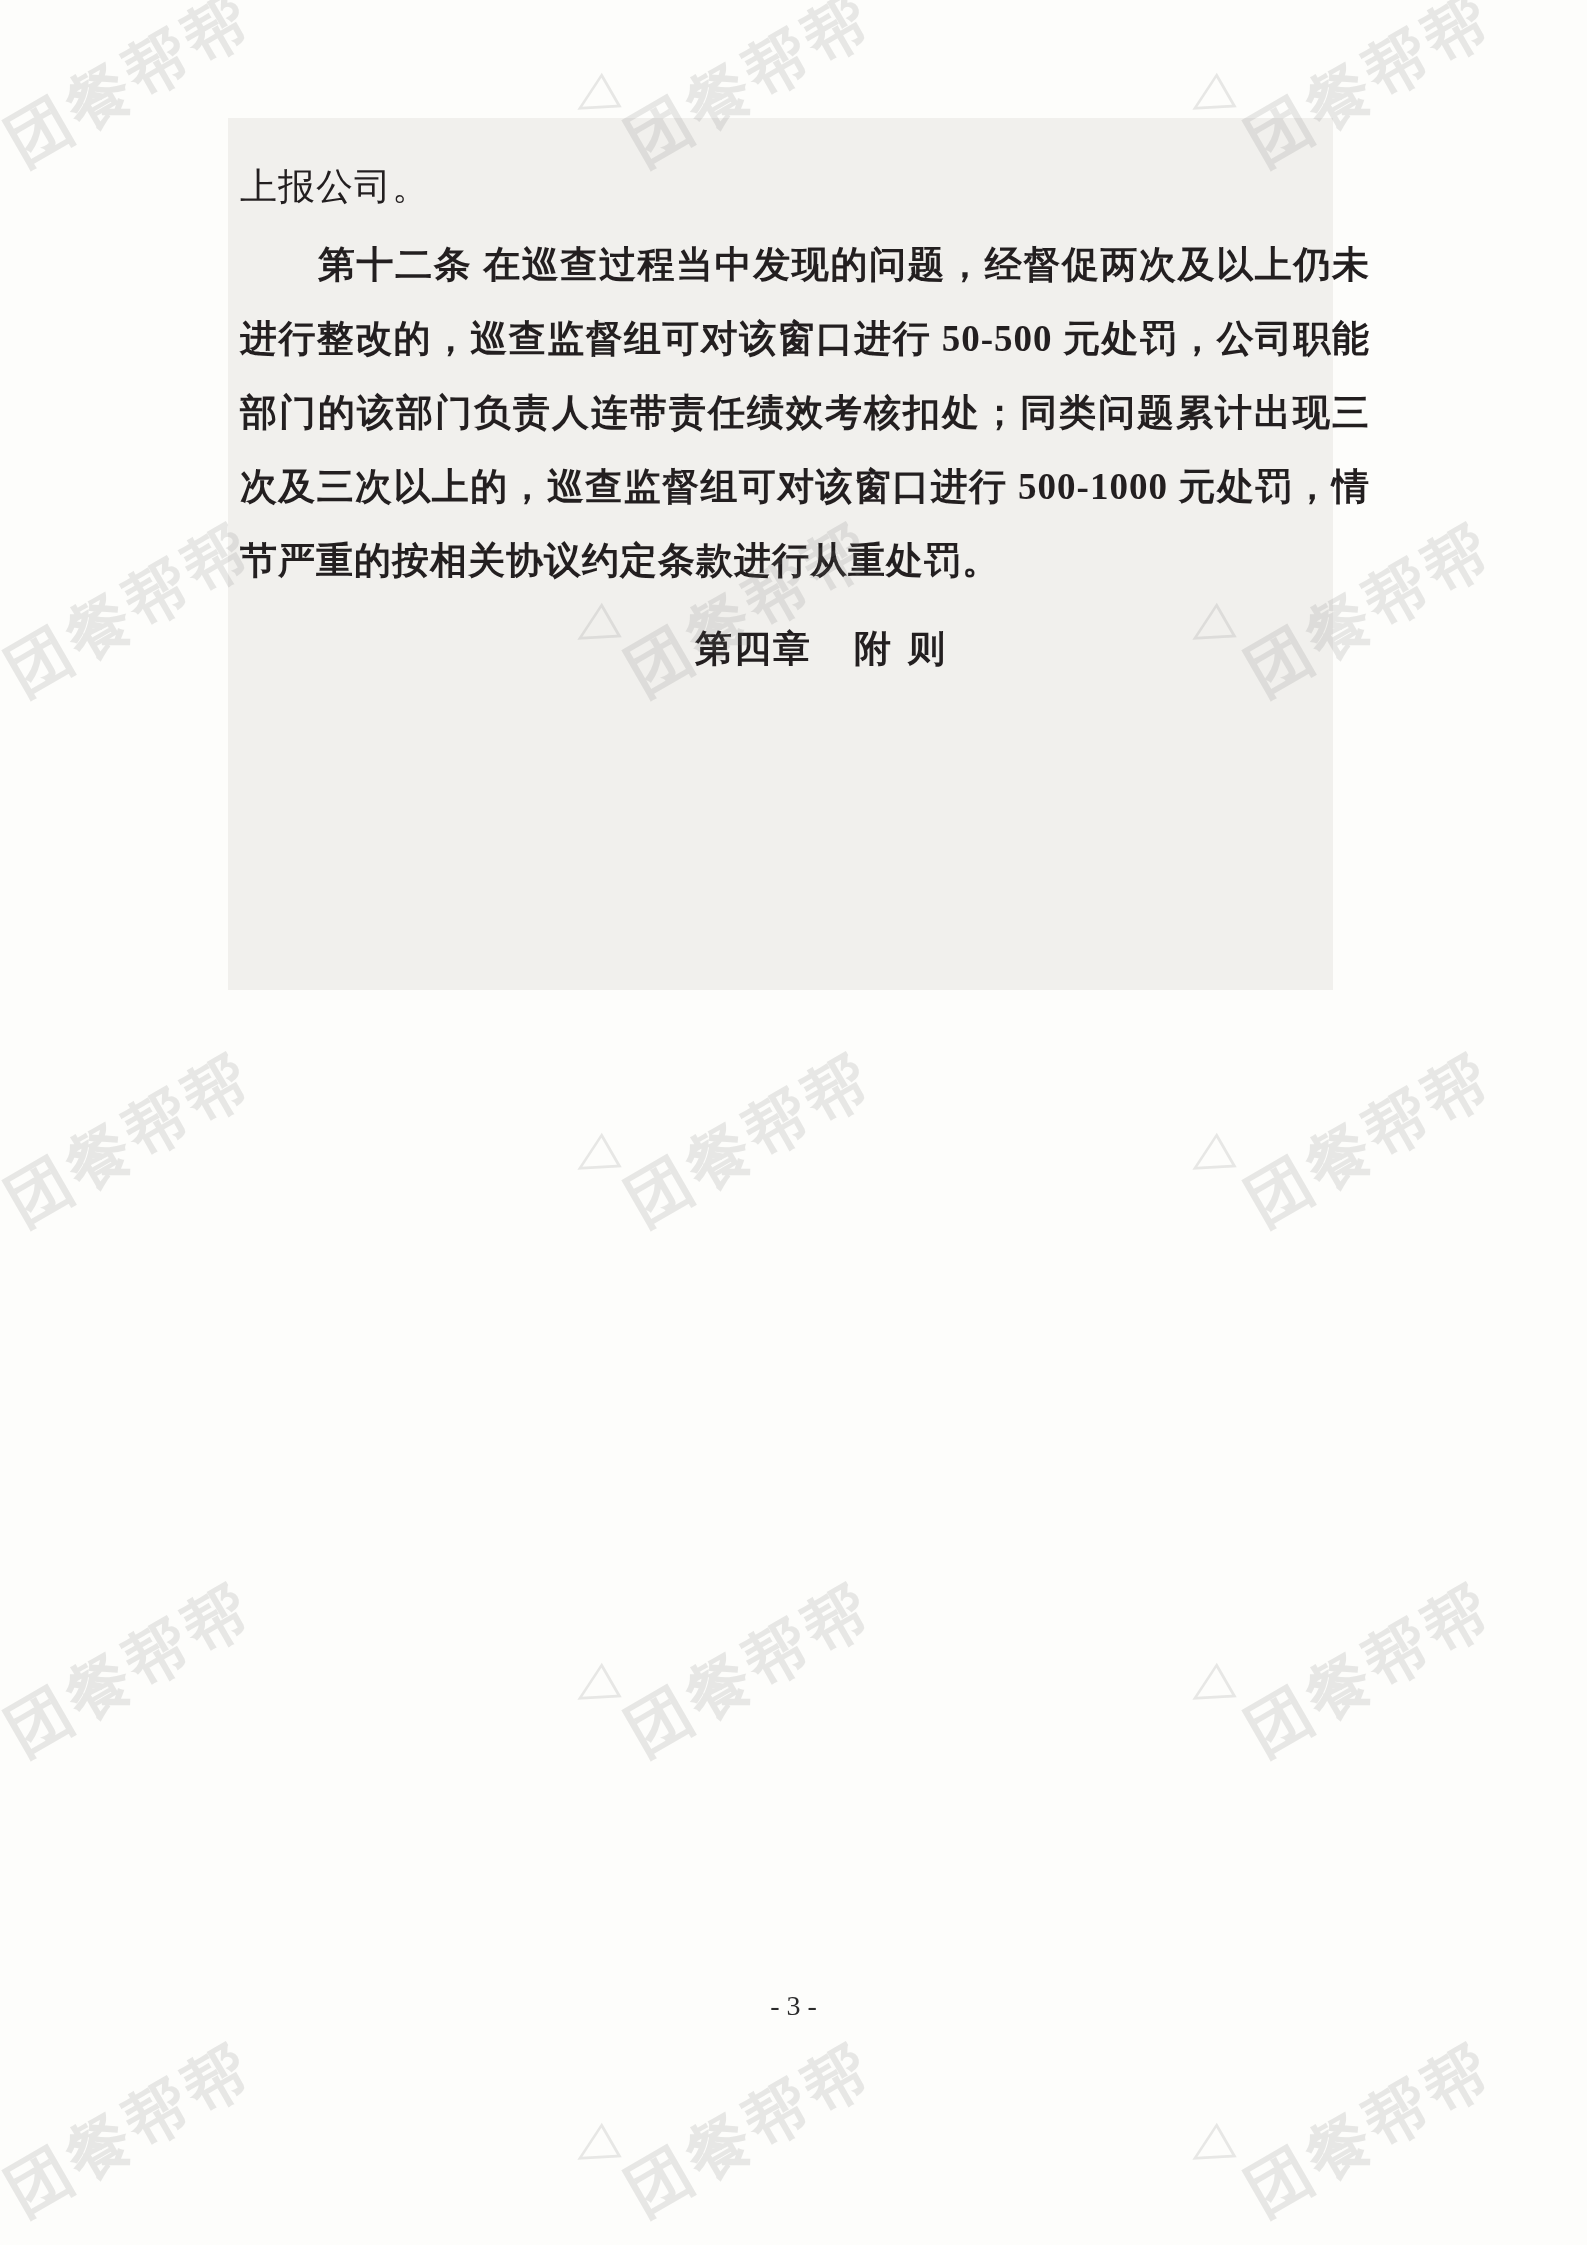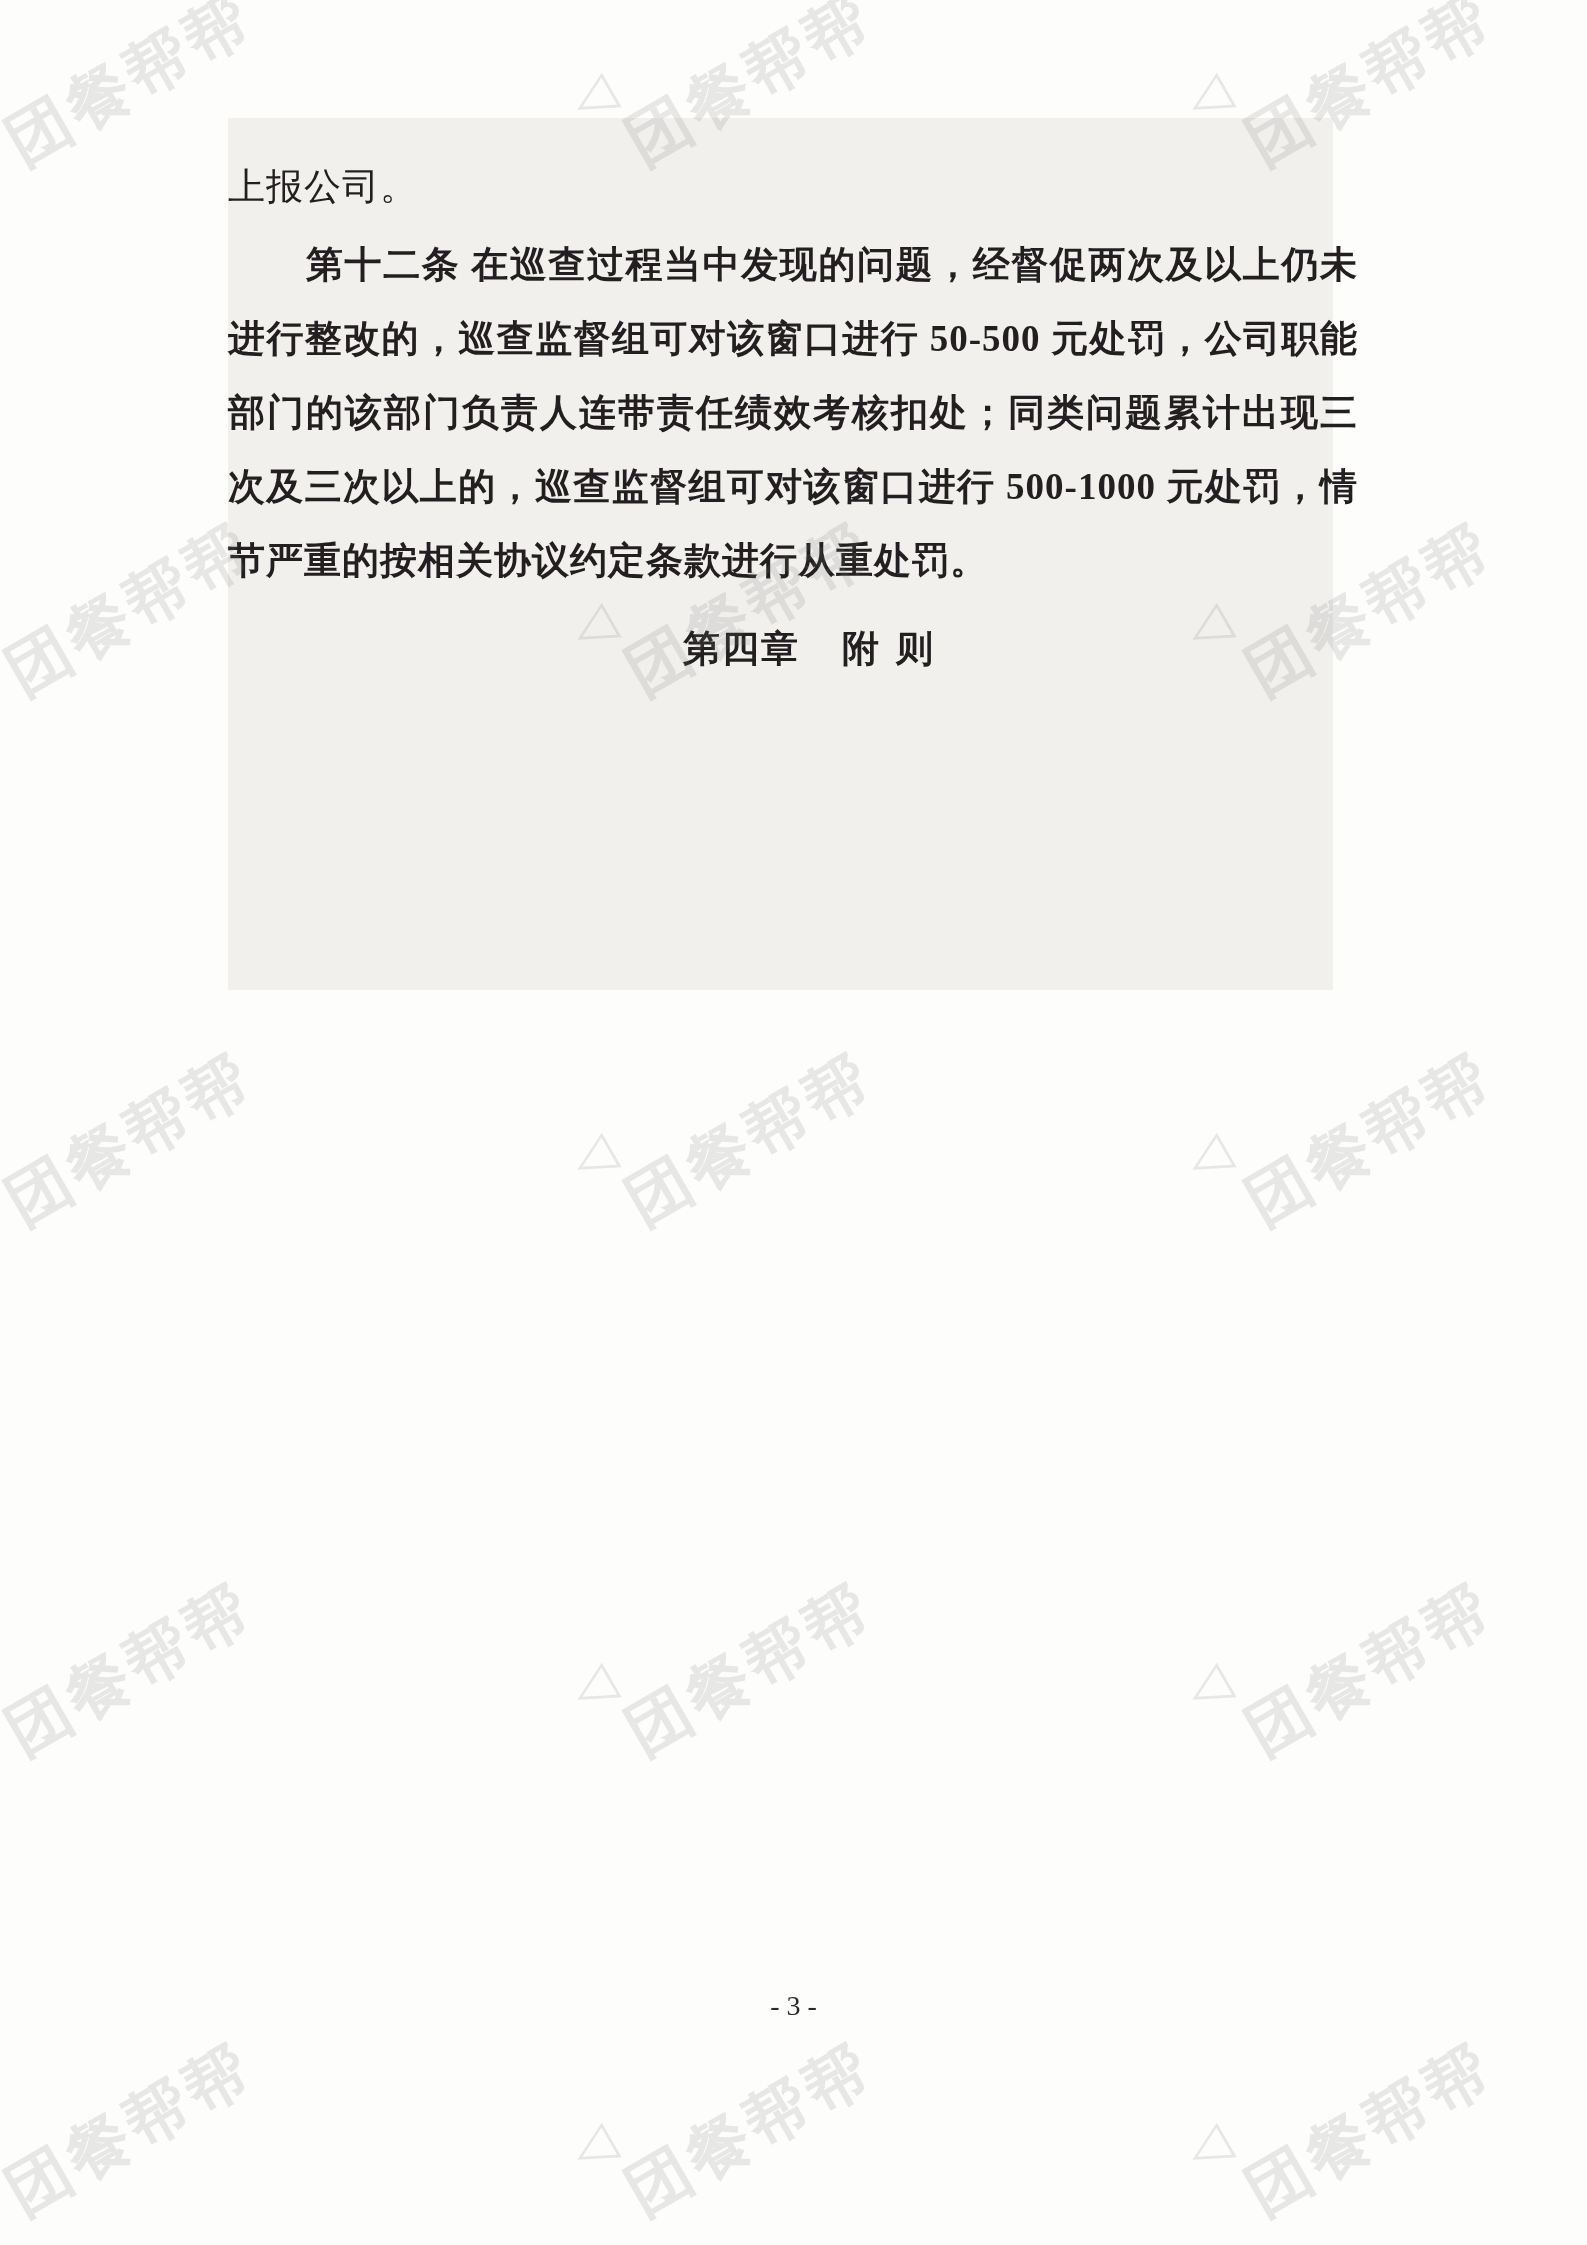--- a/index.html
+++ b/index.html
@@ -49,21 +49,21 @@
   
   .scan-tint {
     position: absolute;
     background: rgba(232,230,226,0.55);
     z-index: 1;
   }
 
   
   .content {
     position: absolute;
-    left: 228px;
+    left: 240px;
     top: 150px;
     width: 1130px;
     z-index: 2;
   }
   p.para {
     margin: 0 0 4px 0;
     font-size: 37px;
     line-height: 74px;
     text-align: justify;
     text-justify: inter-ideograph;

